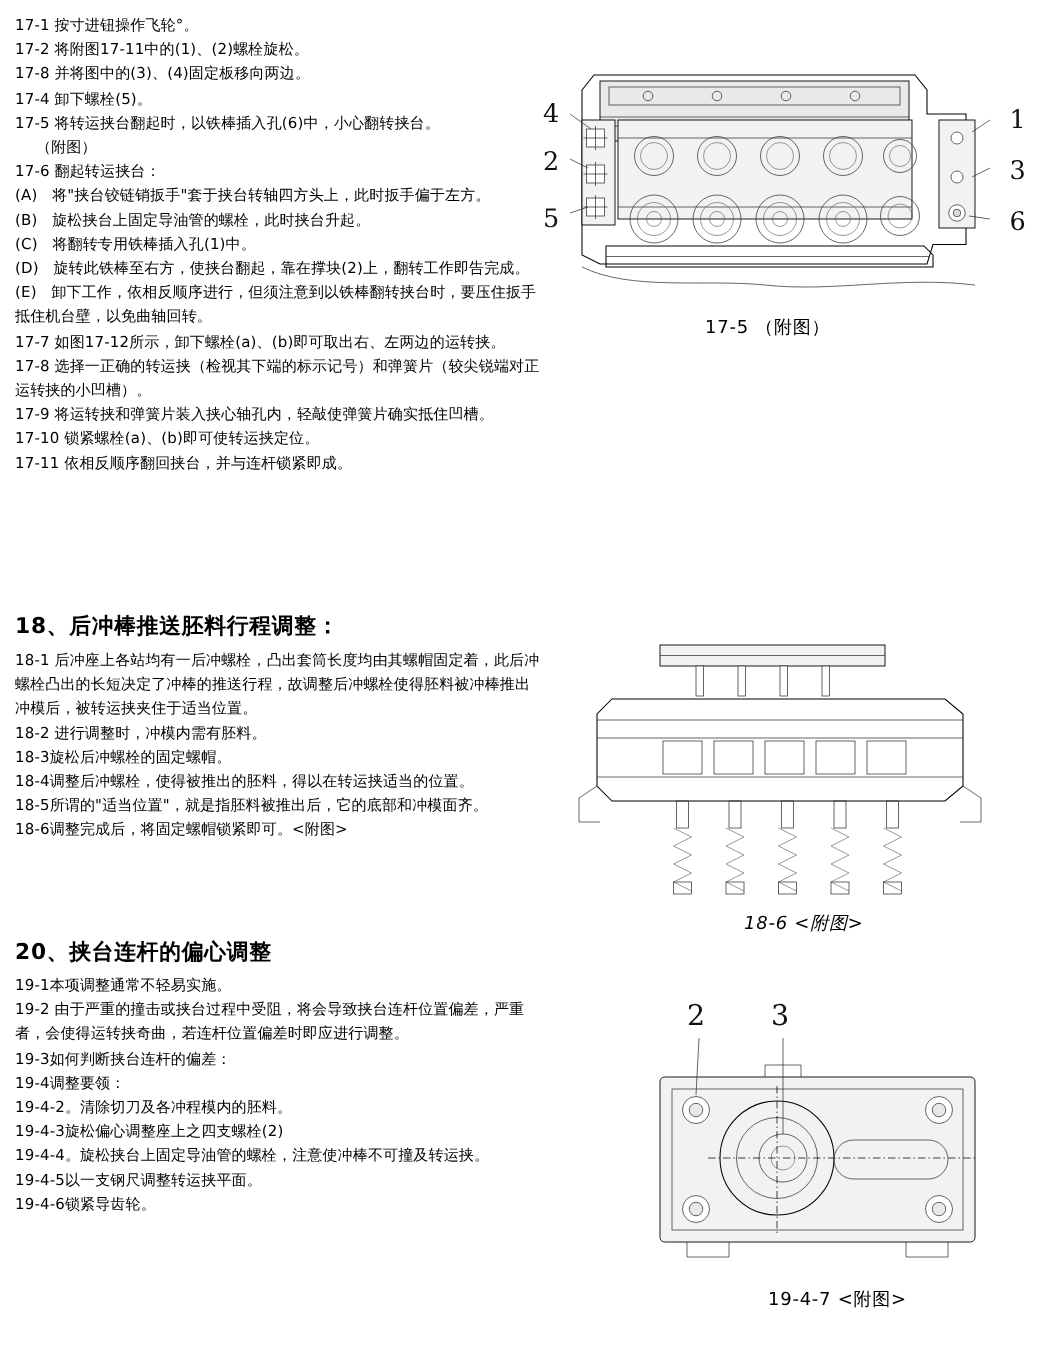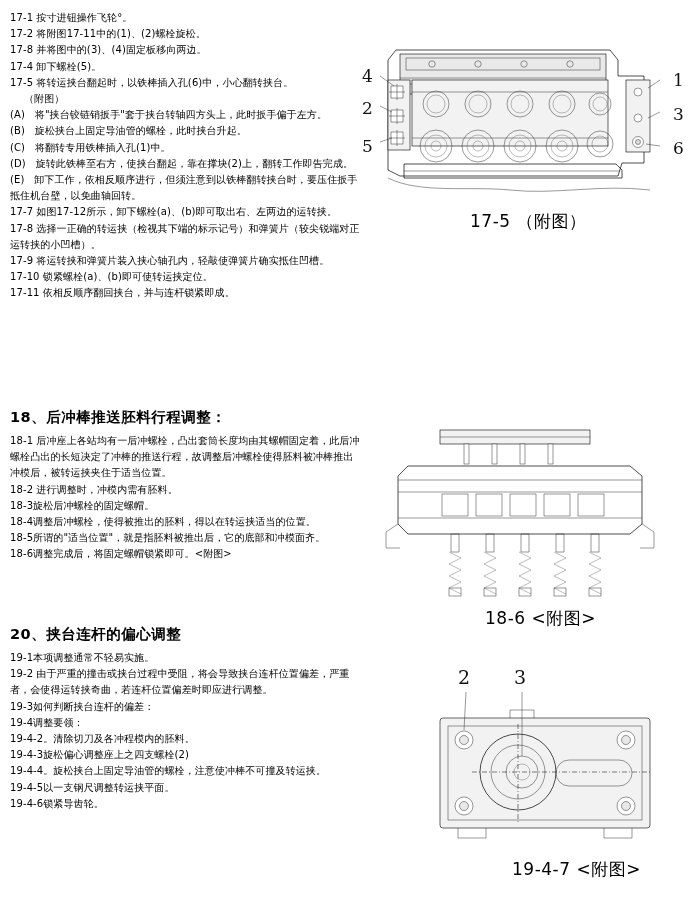--- a/index.html
+++ b/index.html
@@ -35,21 +35,21 @@
   .line.indent { text-indent: 0; padding-left: 14px; }
 
   #block17 { left: 10px; top: 10px; width: 350px; }
   #block18 { left: 10px; top: 408px; width: 350px; }
   #block19 { left: 10px; top: 625px; width: 352px; }
 
   
   .fig { position: absolute; }
   .fig-cap {
     position: absolute;
-    font-size: 17px;
+    font-size: 12px;
     white-space: nowrap;
     letter-spacing: 0.5px;
   }
   .calloutnum {
     position: absolute;
     font-size: 17px;
     font-family: "DejaVu Serif", "Liberation Serif", serif;
     color: #111;
   }
 
@@ -66,20 +66,21 @@
 
 <div class="page">
 
   <div class="section" id="block17">
     <div class="line">17-1 按寸进钮操作飞轮°。</div>
     <div class="line">17-2 将附图17-11中的(1)、(2)螺栓旋松。</div>
     <div class="line">17-8 并将图中的(3)、(4)固定板移向两边。</div>
     <div class="line">17-4 卸下螺栓(5)。</div>
     <div class="line">17-5 将转运挟台翻起时，以铁棒插入孔(6)中，小心翻转挟台。</div>
     <div class="line indent">（附图）</div>
+    <div class="line">17-6 翻起转运挟台：</div>
     <div class="line">(A)   将"挟台铰链销扳手"套于挟台转轴四方头上，此时扳手偏于左方。</div>
     <div class="line">(B)   旋松挟台上固定导油管的螺栓，此时挟台升起。</div>
     <div class="line">(C)   将翻转专用铁棒插入孔(1)中。</div>
     <div class="line">(D)   旋转此铁棒至右方，使挟台翻起，靠在撑块(2)上，翻转工作即告完成。</div>
     <div class="line">(E)   卸下工作，依相反顺序进行，但须注意到以铁棒翻转挟台时，要压住扳手抵住机台壁，以免曲轴回转。</div>
     <div class="line">17-7 如图17-12所示，卸下螺栓(a)、(b)即可取出右、左两边的运转挟。</div>
     <div class="line">17-8 选择一正确的转运挟（检视其下端的标示记号）和弹簧片（较尖锐端对正运转挟的小凹槽）。</div>
     <div class="line">17-9 将运转挟和弹簧片装入挟心轴孔内，轻敲使弹簧片确实抵住凹槽。</div>
     <div class="line">17-10 锁紧螺栓(a)、(b)即可使转运挟定位。</div>
     <div class="line">17-11 依相反顺序翻回挟台，并与连杆锁紧即成。</div>
@@ -261,21 +262,21 @@
         <g transform="translate(215,0)">
           <rect class="ln-thin" x="-4" y="114" width="8" height="18" fill="#eee"></rect>
           <path class="ln-vthin" d="M-6,132 l12,6 l-12,6 l12,6 l-12,6 l12,6 l-12,6 l12,6"></path>
           <rect class="ln-thin" x="-6" y="168" width="12" height="8" fill="#ddd"></rect>
         </g>
       </g>
 
       <path class="ln-thin" d="M18,104 L6,112 L6,128 L20,128"></path>
       <path class="ln-thin" d="M262,104 L274,112 L274,128 L260,128"></path>
     </svg>
-    <div class="fig-cap" style="left:105px; top:187px;">18-6 &lt;附图&gt;</div>
+    <div class="fig-cap" style="left:116px; top:187px;font-style:italic;">18-6 &lt;附图&gt;</div>
   </div>
 
   <div class="fig" id="fig19" style="left:400px; top:676px; width:290px; height:200px;">
     <svg width="290" height="185" viewBox="0 0 290 185">
 
       <rect class="fillgrey2" x="40" y="42" width="210" height="110" rx="3"></rect>
       <rect class="ln-thin" x="48" y="50" width="194" height="94" fill="#fafafa"></rect>
 
       <g class="ln-thin">
         <circle cx="64" cy="64" r="9" fill="#fff"></circle>

